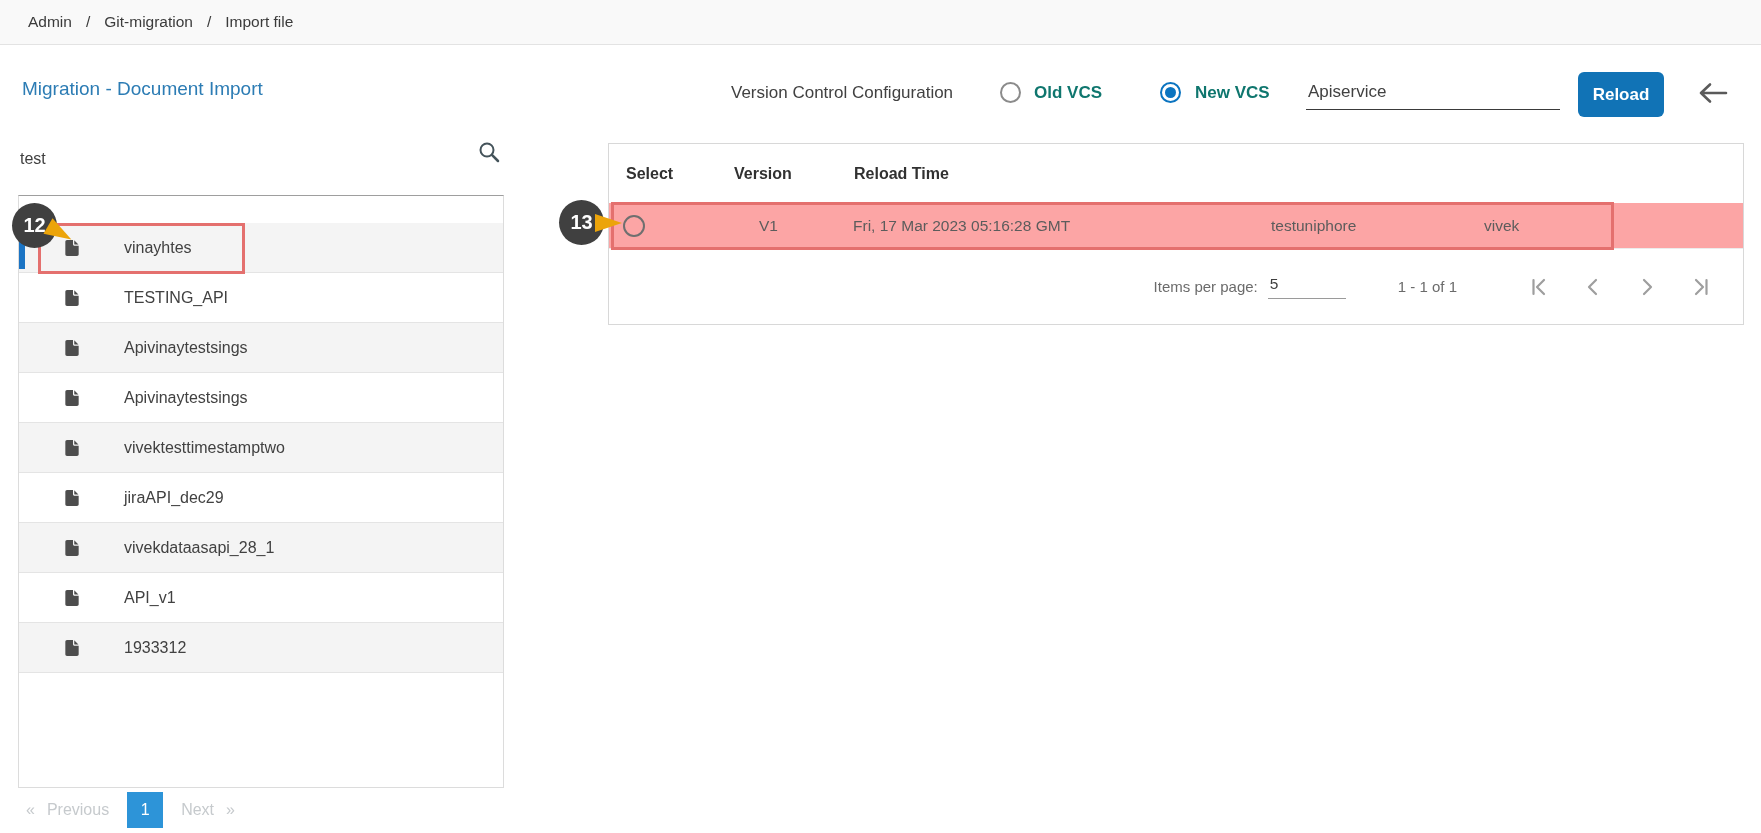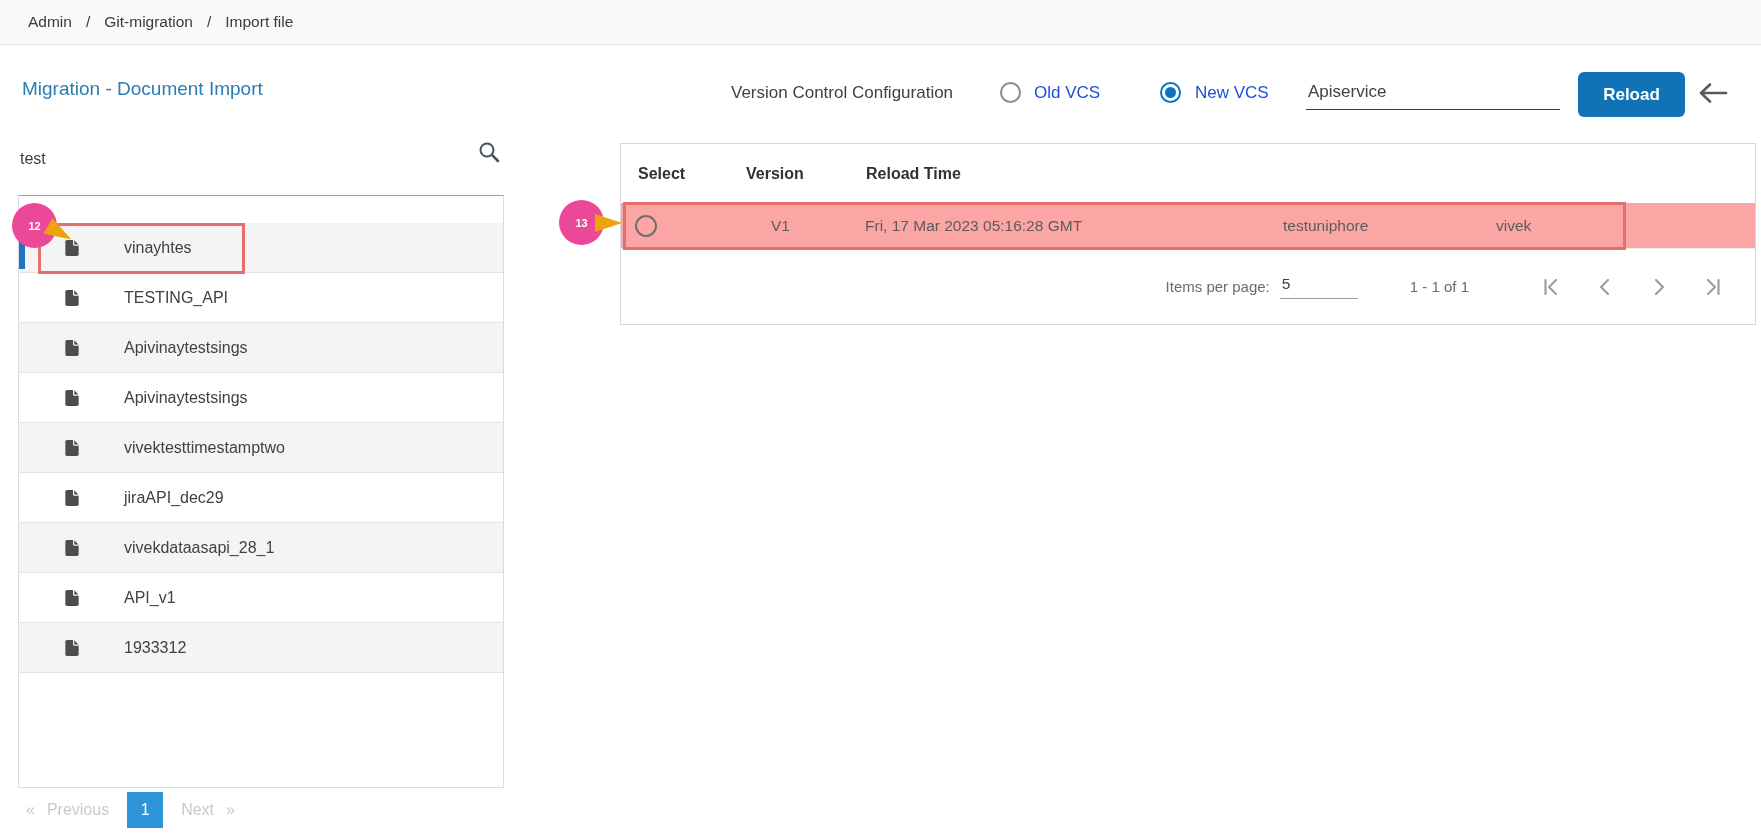--- a/index.html
+++ b/index.html
@@ -14,59 +14,59 @@
 
   
   .page-title { position:absolute; left:22px; top:78px; font-size:19px; color:#2c7cb4; }
   .vcs-label { position:absolute; left:731px; top:83px; font-size:17px; color:#414141; }
   .radio { position:absolute; width:21px; height:21px; border:2px solid #8b8b8b; border-radius:50%;
     display:flex; align-items:center; justify-content:center; background:#fff; cursor:pointer; }
   .radio.checked { border-color:#0b74c0; }
   .radio.checked::after { content:""; width:11px; height:11px; border-radius:50%; background:#0b74c0; }
   .radio-old { left:1000px; top:82px; }
   .radio-new { left:1160px; top:82px; }
-  .radio-label { position:absolute; top:83px; font-size:17px; font-weight:400; color:#1d4ed8; }
+  .radio-label { position:absolute; top:83px; font-size:17px; font-weight:700; color:#0f766e; }
   .radio-old-label { left:1034px; }
   .radio-new-label { left:1195px; }
   .service-input { position:absolute; left:1306px; top:74px; width:254px; height:36px; border:none;
     border-bottom:1.5px solid #3a3a3a; background:transparent; font-size:17px; color:#414141;
     font-family:"Liberation Sans",sans-serif; outline:none; padding:0 2px; }
-  .reload-btn { position:absolute; left:1578px; top:72px; width:107px; height:45px; background:#1173b6;
+  .reload-btn { position:absolute; left:1578px; top:72px; width:86px; height:45px; background:#1173b6;
     color:#fff; border:none; border-radius:6px; font-size:17px; font-weight:600; cursor:pointer;
     font-family:"Liberation Sans",sans-serif; }
   .back-arrow { position:absolute; left:1697px; top:81px; width:32px; height:24px; cursor:pointer; }
 
   
   .search-input { position:absolute; left:20px; top:144px; width:430px; height:30px; border:none;
     background:transparent; font-size:16px; color:#3f3f3f; outline:none;
     font-family:"Liberation Sans",sans-serif; }
   .search-icon { position:absolute; left:477px; top:140px; width:24px; height:24px; cursor:pointer; }
   .panel { position:absolute; left:18px; top:195px; width:486px; height:593px; background:#fff;
     border:1px solid #dcdcdc; border-top:1px solid #9e9e9e; padding-top:27px; }
   .item-row { position:relative; height:50px; display:flex; align-items:center; padding-left:43px;
     border-bottom:1px solid #e4e4e4; font-size:16px; color:#414141; background:#fff; cursor:pointer; }
   .item-row.alt { background:#f4f4f4; }
   .file-icon { width:20px; height:22px; margin-right:42px; flex:none; }
   .sel-bar { position:absolute; left:0; top:3px; width:6px; height:43px; background:#1b74c4; }
   .hl-box-sidebar { position:absolute; left:19px; top:27px; width:207px; height:51px;
     border:3px solid #e4706e; z-index:4; pointer-events:none; }
 
   
-  .badge { position:absolute; width:45px; height:45px; border-radius:50%; background:#ec4899;
-    color:#fff; font-size:11px; font-weight:700; display:flex; align-items:center;
+  .badge { position:absolute; width:45px; height:45px; border-radius:50%; background:#404040;
+    color:#fff; font-size:20px; font-weight:700; display:flex; align-items:center;
     justify-content:center; z-index:10; }
   .badge::after { content:""; position:absolute; left:36px; top:13.5px; border-top:9px solid transparent;
     border-bottom:9px solid transparent; border-left:27px solid #eca40a; }
   .badge-12 { left:12px; top:203px; }
   .badge-12::after { transform:rotate(30deg); transform-origin:0 50%; }
   .badge-13 { left:559px; top:200px; }
 
   
   .table-card { position:absolute; left:608px; top:143px; width:1136px; height:182px; background:#fff;
-    border:1px solid #d8d8d8;margin-left:12px; }
+    border:1px solid #d8d8d8; }
   .th { position:absolute; top:0; height:59px; line-height:59px; font-size:16px; font-weight:700;
     color:#313131; }
   .th-select { left:17px; } .th-version { left:125px; } .th-time { left:245px; }
   .th-msg { left:662px; } .th-by { left:877px; }
   .tr { position:absolute; left:0; top:59px; width:100%; height:46px; background:#fca5a5;
     border-bottom:1px solid #ececec; cursor:pointer; }
   .td { position:absolute; top:0; height:46px; line-height:46px; font-size:15.5px; color:#5c5c5c; }
   .td-version { left:150px; } .td-time { left:244px; } .td-msg { left:662px; } .td-by { left:875px; }
   .row-radio { position:absolute; left:14px; top:12px; width:22px; height:22px; border:2px solid #6f6f6f;
     border-radius:50%; background:transparent; cursor:pointer; }

